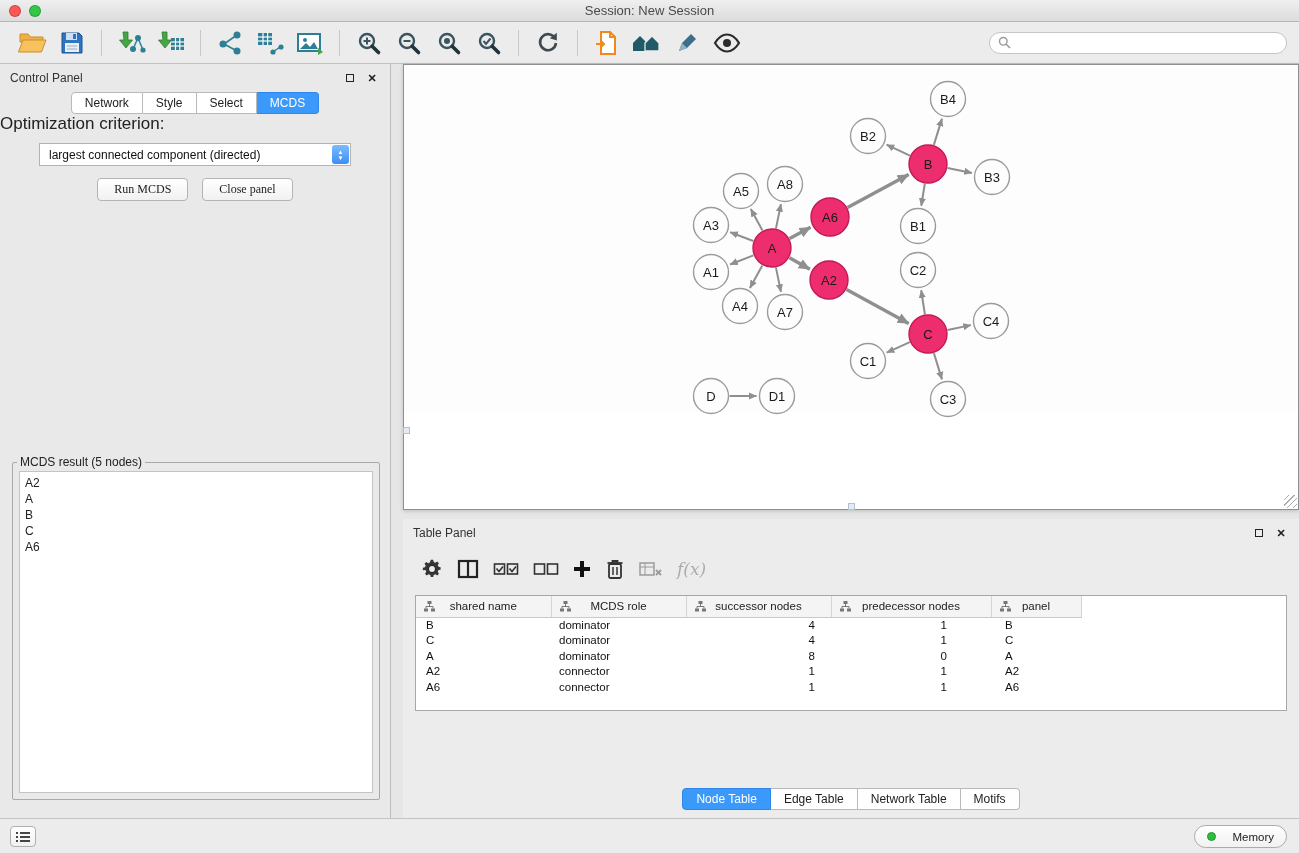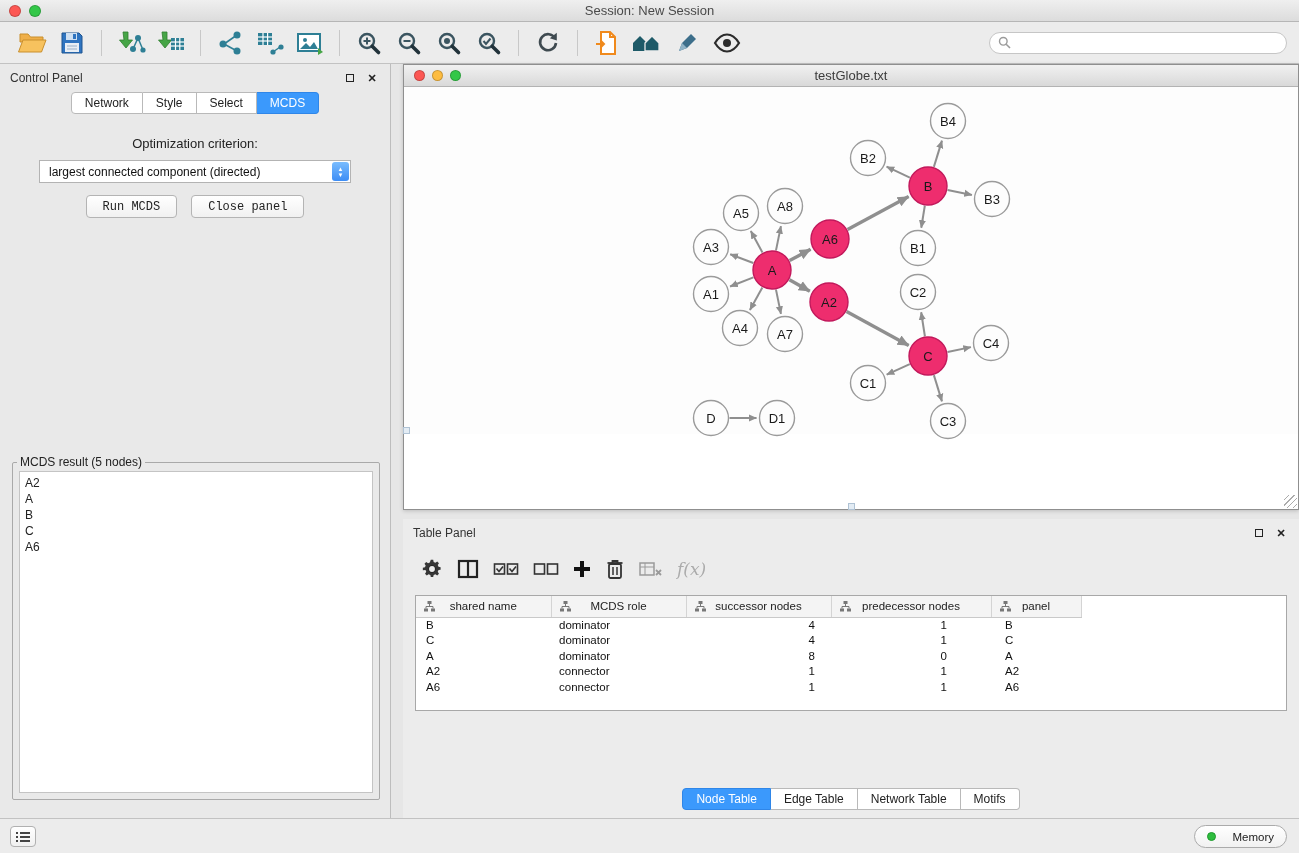--- a/index.html
+++ b/index.html
@@ -23,25 +23,25 @@
 .control-panel{position:absolute;left:0;top:64px;width:391px;height:754px;background:#E9E9E9;border-right:1px solid #BDBDBD}
 .panel-head{height:28px;display:flex;align-items:center;padding:0 10px;font-size:12px;color:#333}
 .panel-head .sp{flex:1}
 .wbtn{width:16px;height:16px;display:flex;align-items:center;justify-content:center;margin-left:6px;color:#222;font-size:11px;font-weight:bold}
 .float-sq{width:8px;height:8px;border:1.4px solid #222;display:inline-block}
 .seg{display:flex;justify-content:center}
 .seg-btn{font-family:Liberation Sans, sans-serif;font-size:12px;padding:3px 13px;height:22px;background:#FFF;border:1px solid #B9B9B9;border-left:none;color:#222;cursor:default}
 .seg-btn:first-child{border-left:1px solid #B9B9B9;border-radius:4px 0 0 4px}
 .seg-btn:last-child{border-radius:0 4px 4px 0}
 .seg-btn.active{background:#3B99FC;border-color:#2F86E8;color:#fff}
-.opt-label{text-align:center;margin-top:22px;font-size:13px;color:#222}
+.opt-label{text-align:left;font-size:17px;color:#222}
 .combo{margin:9px auto 0;width:312px;height:23px;background:#fff;border:1px solid #B3B3B3;border-radius:0;display:flex;align-items:center;font-size:12px;padding:0 22px 0 9px;position:relative;color:#111}
 .combo .stepper{position:absolute;right:1px;top:1px;bottom:1px;width:17px;background:linear-gradient(#79BCFE,#3D8DF5);border-radius:3px;color:#fff;display:flex;flex-direction:column;align-items:center;justify-content:center;font-size:6px;line-height:6px}
 .btn-row{display:flex;justify-content:center;gap:14px;margin-top:12px}
-.pbtn{font-family:Liberation Mono, monospace;height:23px;padding:0 16px;background:linear-gradient(#FFFFFF,#F1F1F1);border:1px solid #B4B4B4;border-radius:4px;font-size:12px;color:#222;cursor:default}
+.pbtn{font-family:Liberation Serif, serif;height:23px;padding:0 16px;background:linear-gradient(#FFFFFF,#F1F1F1);border:1px solid #B4B4B4;border-radius:4px;font-size:12px;color:#222;cursor:default}
 .result-box{position:absolute;left:12px;right:10px;top:391px;bottom:18px;border:1px solid #A9A9A9;border-radius:2px}
 .result-box legend{font-size:12px;color:#222;padding:0 3px;margin-left:4px}
 .result-list{position:absolute;left:6px;right:6px;top:2px;bottom:6px;background:#fff;border:1px solid #C4C4C4;font-size:12px;padding:3px 5px;overflow:hidden}
 .result-list div{line-height:16px}
 
 
 .net-window{position:absolute;left:403px;top:64px;width:896px;height:446px;background:#fff;border:1px solid #8F8F8F;box-shadow:0 1px 4px rgba(0,0,0,.18)}
 .nw-titlebar{height:22px;background:linear-gradient(#F1F1F1,#D9D9D9);border-bottom:1px solid #B3B3B3;text-align:center;line-height:22px;font-size:13px;color:#3C3C3C;position:relative}
 .nw-traffic{position:absolute;left:10px;top:5px;display:flex;gap:7px}
 .nw-content{position:relative;width:100%;height:347px;background:#FDFDFD}
@@ -257,28 +257,20 @@
         <div>A2</div>
         <div>A</div>
         <div>B</div>
         <div>C</div>
         <div>A6</div>
       </div>
   </fieldset>
 </div>
 
 <div class="net-window">
-  <div class="nw-titlebar">
-    <div class="nw-traffic">
-      <span class="light red" style="width:11px;height:11px"></span>
-      <span class="light yellow" style="width:11px;height:11px"></span>
-      <span class="light green" style="width:11px;height:11px"></span>
-    </div>
-    <span>testGlobe.txt</span>
-  </div>
   <div class="nw-content">
     <svg id="network-svg" width="894" height="423" viewBox="0 0 894 423">
       <defs>
         <marker id="arrowN" viewBox="0 0 10 10" refX="8.5" refY="5" markerWidth="9" markerHeight="9" orient="auto" markerUnits="userSpaceOnUse">
           <path d="M0 1L9 5L0 9z" fill="#8F8F8F"></path>
         </marker>
         <marker id="arrowT" viewBox="0 0 10 10" refX="8.5" refY="5" markerWidth="13" markerHeight="13" orient="auto" markerUnits="userSpaceOnUse">
           <path d="M0 1L9 5L0 9z" fill="#8F8F8F"></path>
         </marker>
       </defs>

